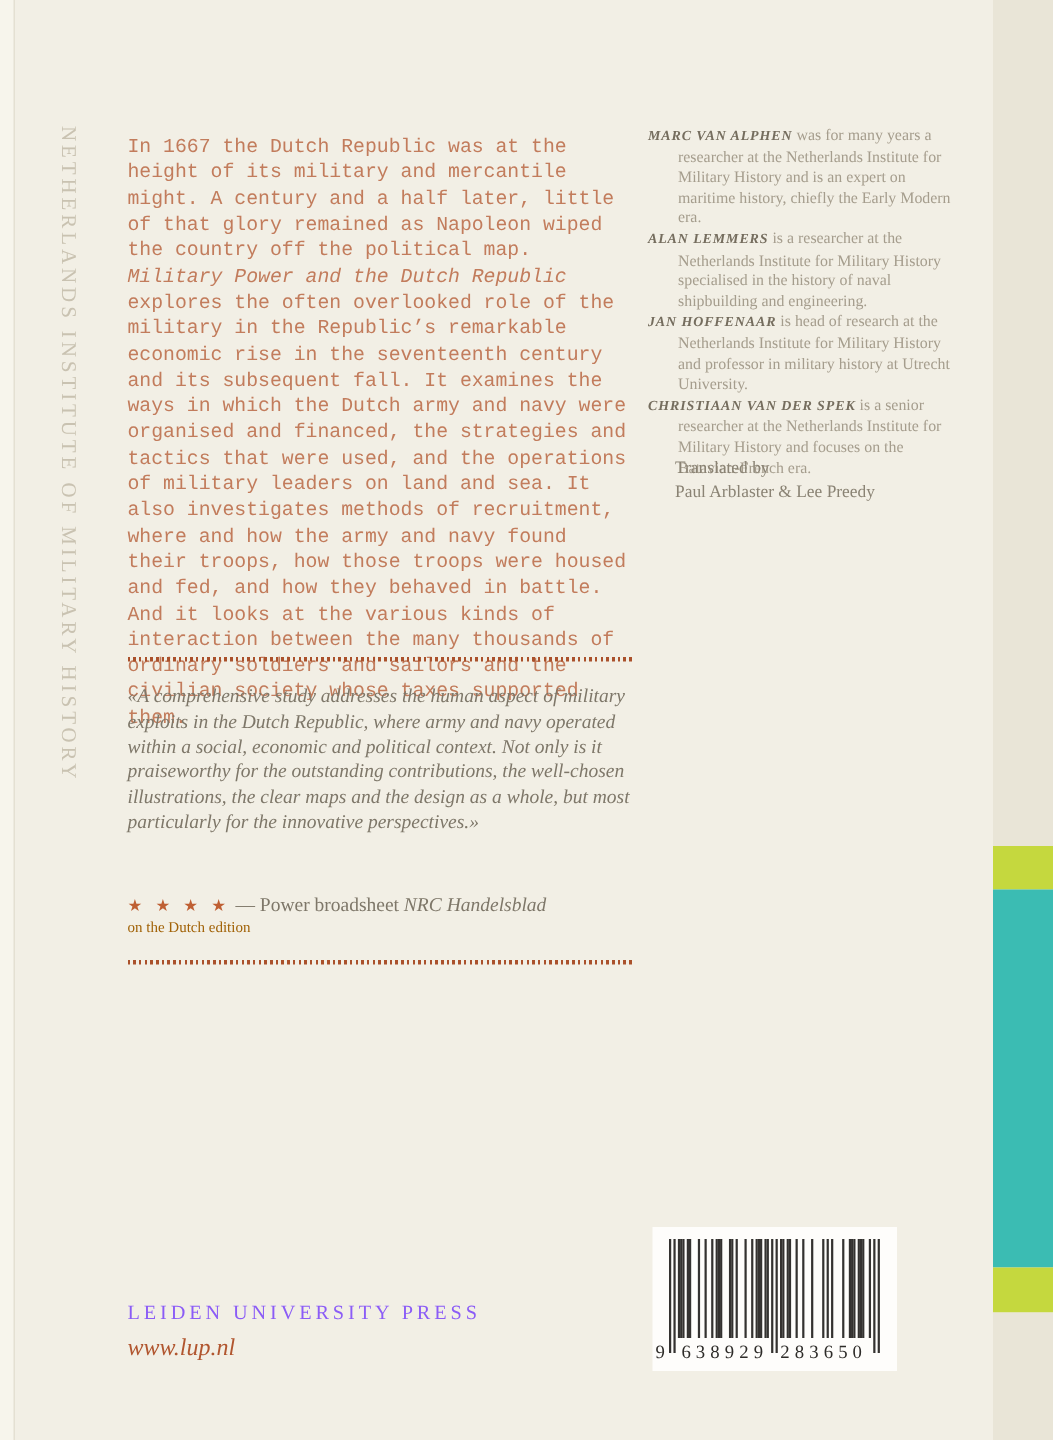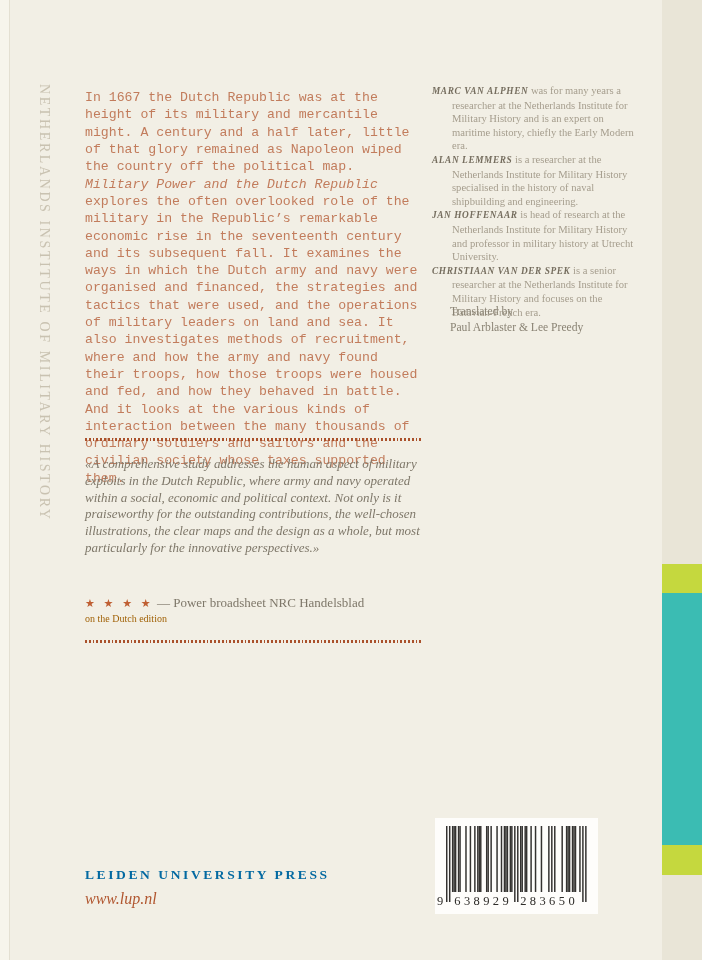--- a/index.html
+++ b/index.html
@@ -69,31 +69,31 @@
   .quote{
     position:absolute;left:85px;top:443px;width:336px;
     font-style:italic;font-size:13px;line-height:16.8px;
     color:#7e7769;
   }
   .stars-line{
     position:absolute;left:85px;top:593px;width:338px;
     font-size:13px;color:#7e7769;line-height:20px;
   }
   .stars-line .stars{color:#bf5f33;font-size:11px;letter-spacing:3px;}
-  .stars-line .src-ital{}
+  .stars-line .src-ital{font-style:italic;}
   .edition-note{
     position:absolute;left:85px;top:613px;width:338px;
     font-size:10px;color:#a16207;
   }
 
   
   .publisher-name{
     position:absolute;left:85px;top:867px;
-    font-size:13.5px;font-weight:700;letter-spacing:2.6px;
-    color:#0369a1;
+    font-size:13.5px;font-weight:400;letter-spacing:2.6px;
+    color:#8b5cf6;
   }
   .publisher-site{
     position:absolute;left:85px;top:890px;
     font-style:italic;font-size:16px;
     color:#b1562f;
     text-align:center;
   }
 
   
   .barcode-box{

